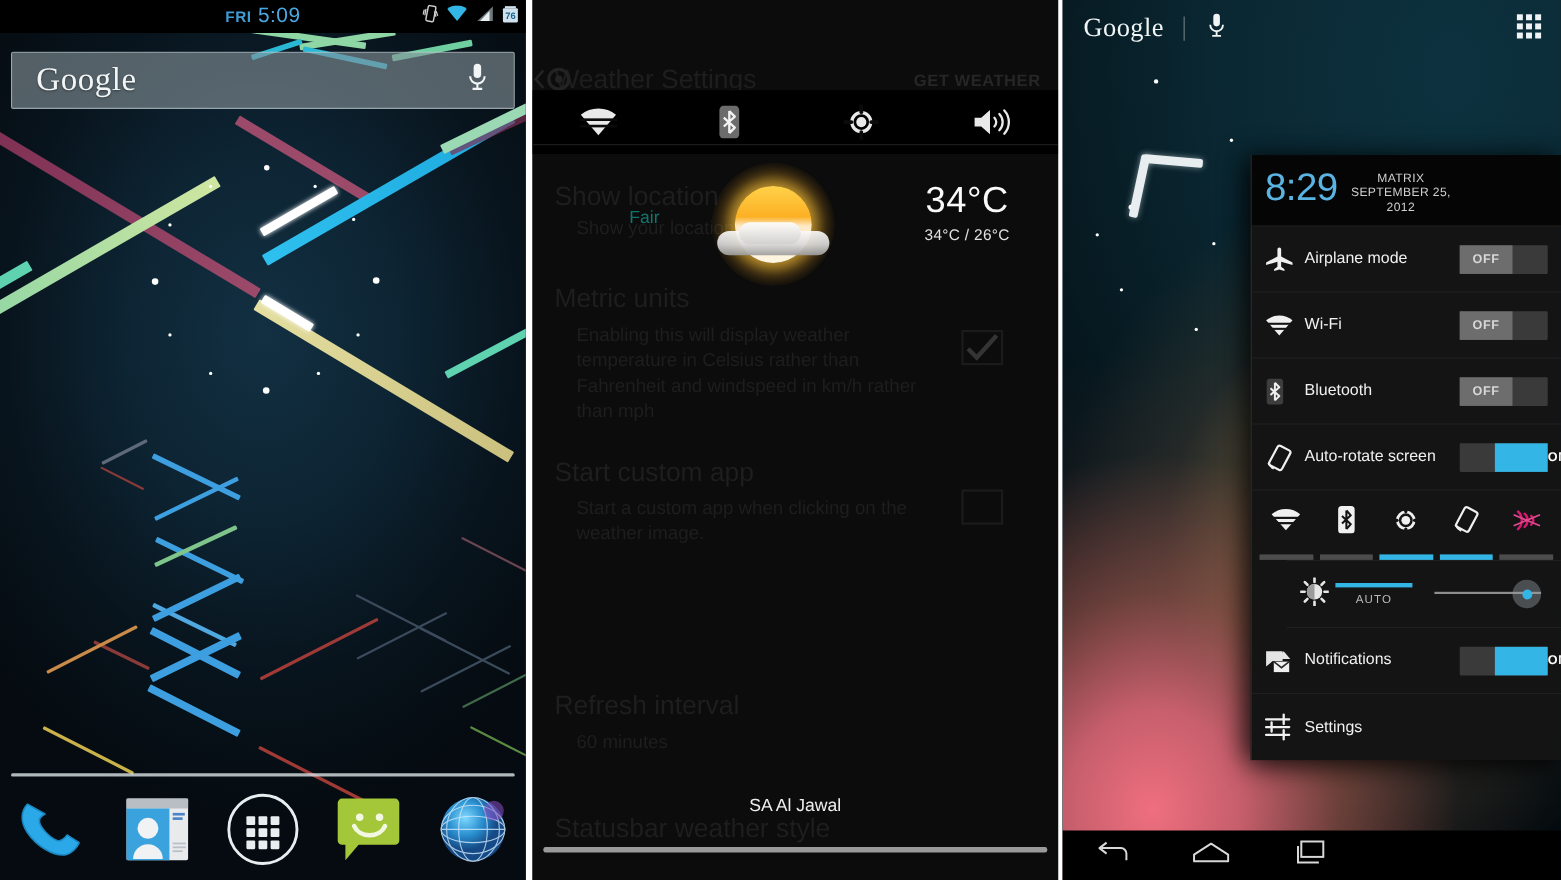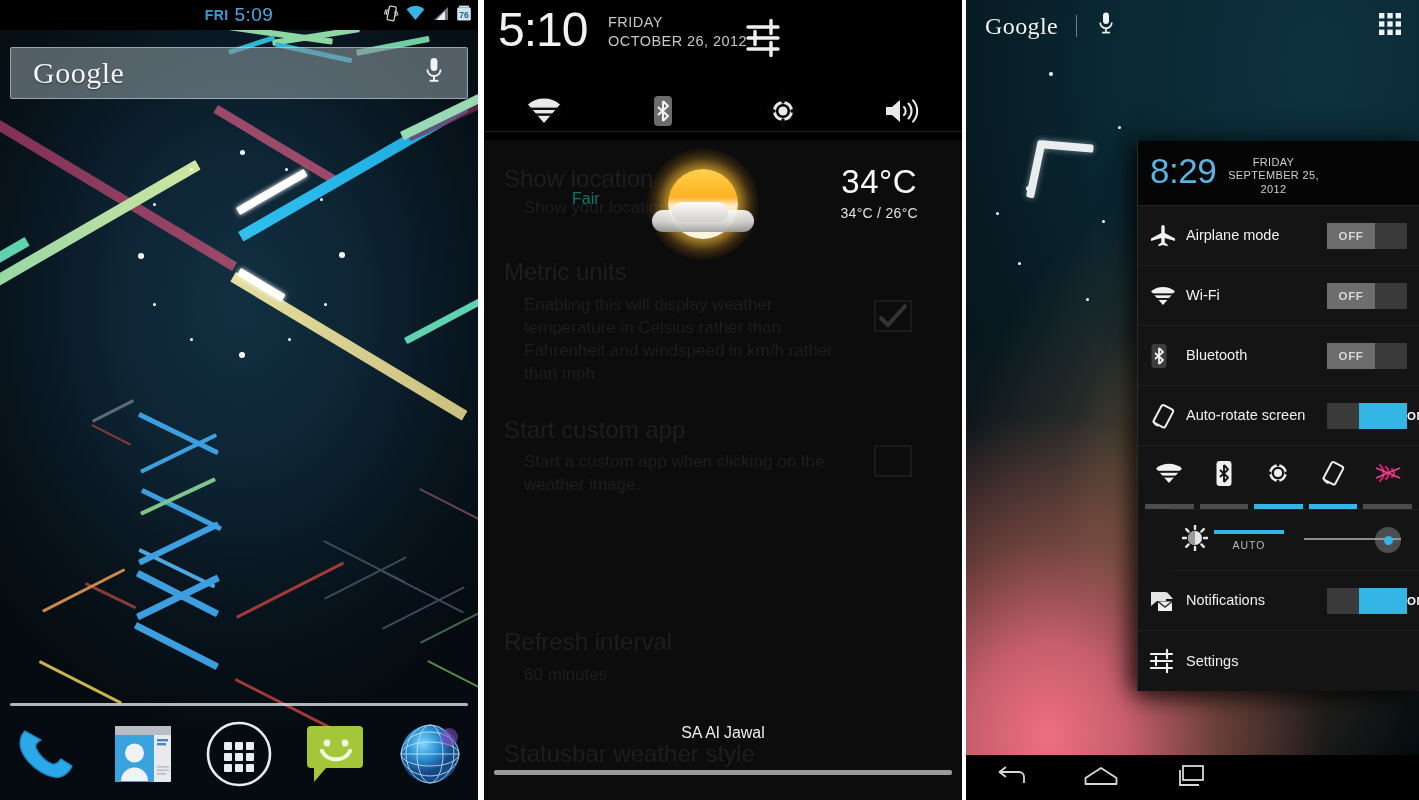--- a/index.html
+++ b/index.html
@@ -384,41 +384,20 @@
 
     <div class="ghost t" style="left:20px;top:416px;">Start custom app</div>
     <div class="ghost s" style="left:20px;top:450px;width:330px;">Start a custom app when clicking on the weather image.</div>
     <div class="ghost-box" style="left:390px;top:445px;"></div>
 
     <div class="ghost t" style="left:20px;top:628px;">Refresh interval</div>
     <div class="ghost s" style="left:20px;top:663px;">60 minutes</div>
 
     <div class="ghost t" style="left:20px;top:740px;">Statusbar weather style</div>
 
-    <div class="p2-head">
-      <div class="p2-time">5:10</div>
-      <div class="p2-datewrap">
-        <div class="p2-date1">FRIDAY</div>
-        <div class="p2-date2">OCTOBER 26, 2012</div>
-      </div>
-      <div class="p2-cfg">
-        <svg width="42" height="40" viewBox="0 0 42 40">
-          <g stroke="#f0f0f0" stroke-width="3.4" stroke-linecap="round">
-            <line x1="2" y1="9" x2="32" y2="9"></line>
-              <line x1="2" y1="20" x2="32" y2="20"></line>
-            <line x1="2" y1="31" x2="32" y2="31"></line>
-            </g>
-          <g stroke="#f0f0f0" stroke-width="3.4" stroke-linecap="round">
-            <line x1="25" y1="2.5" x2="25" y2="15.5"></line>
-              <line x1="9" y1="13.5" x2="9" y2="26.5"></line>
-            <line x1="25" y1="24.5" x2="25" y2="37.5"></line>
-            </g>
-          </svg>
-      </div>
-    </div>
 
     <div class="p2-toggles">
       <div class="tg">
         <svg width="34" height="26" viewBox="0 0 34 26">
           <path d="M17 25 L1 6.4 A25 25 0 0 1 33 6.4 Z" fill="#e9e9e9"></path>
           <g fill="#0b0b0b">
               <rect x="0" y="9.6" width="34" height="2.4"></rect>
             <rect x="0" y="15.4" width="34" height="2.4"></rect>
             </g>
           </svg>
@@ -509,21 +488,21 @@
           </svg>
       </span>
     </div>
 
     <div class="shade">
 
       <div class="shade-head">
         <div class="sh-row1">
           <div class="sh-time">8:29</div>
           <div class="sh-dates">
-            <div class="sh-d">FRIDAY</div>
+            <div class="sh-d">MATRIX</div>
             <div class="sh-d">SEPTEMBER 25,</div>
             <div class="sh-d">2012</div>
           </div>
         </div>
       </div>
 
       <div class="qs-row">
         <span class="qs-ico">
           <svg width="26" height="24" viewBox="0 0 26 24" fill="#f0f0f0">
             <path d="M13 1 a1.7 1.7 0 0 1 1.7 1.7 v6.4 L25 14.6 v2.3 L14.7 14 v4.6 l3 2.1 v1.6 L13 21 l-4.7 1.3 v-1.6 l3-2.1 V14 L1 16.9 v-2.3 L11.3 9.1 V2.7 A1.7 1.7 0 0 1 13 1 Z"></path>

